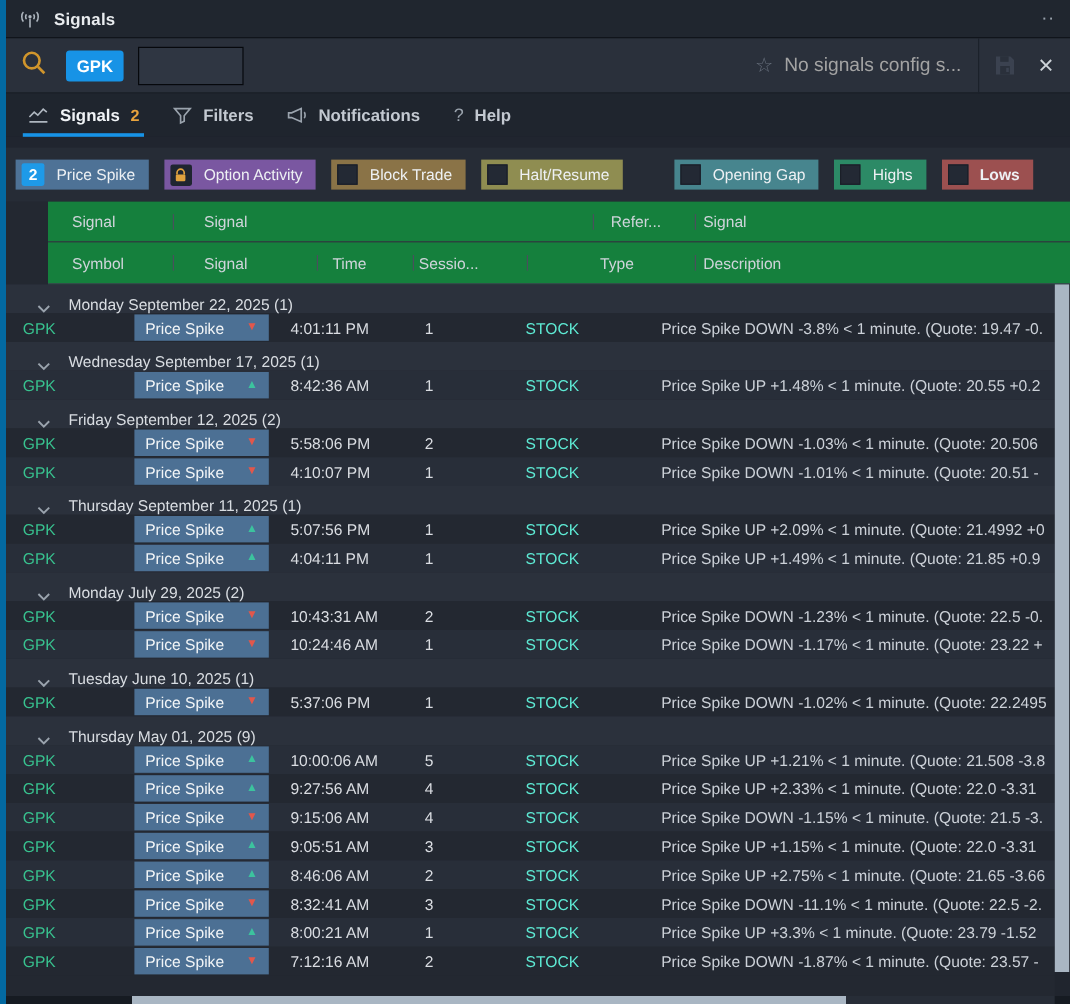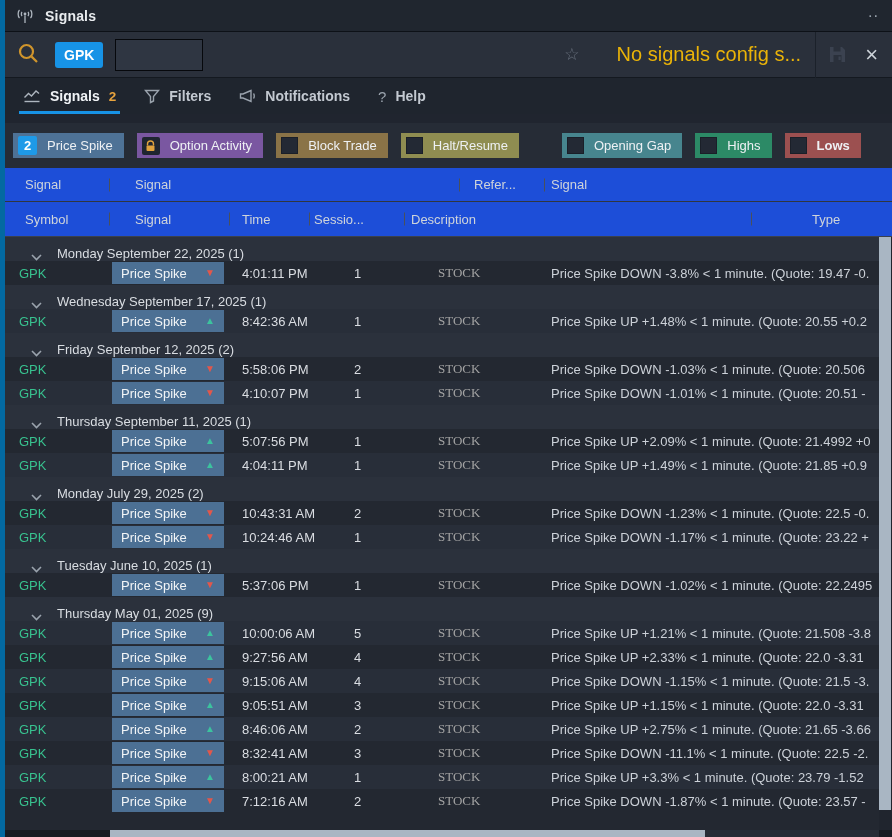--- a/index.html
+++ b/index.html
@@ -25,21 +25,21 @@
     margin-left:16px; background:#1793e6; color:#fff; font-weight:bold;
     font-size:14px; padding:6px 9px; border-radius:3px; line-height:1;
   }
   .search-input {
     margin-left:12px; width:88px; height:32px; background:#2f3642;
     border:1px solid #06080c; outline:none; color:#dfe3e8; font-size:13px; padding:0 6px;
     font-family:"Liberation Sans", sans-serif;
   }
   .search-right { margin-left:auto; display:flex; align-items:center; }
   .star-icon { color:#68707d; font-size:17px; margin-right:9px; }
-  .config-label { color:#eab308; font-size:20px;margin-left:28px; }
+  .config-label { color:#a3a3a3; font-size:16px; }
   .search-divider { width:1px; height:46px; background:#1b212a; margin-left:14px; }
   .save-btn { margin-left:12px; display:flex; align-items:center; }
   .close-btn { margin-left:14px; color:#ccd2d8; font-size:22px; line-height:1; font-weight:normal; padding:0 4px; cursor:default; }
   
   .tabbar {
     height:36px; background:#1f252e; display:flex; align-items:stretch; padding-left:4px;
   }
   .tab { position:relative; display:flex; align-items:center; gap:9px; padding:0 14px; font-size:14px; color:#c3c9d1; }
   .tab .tab-label { font-weight:bold; }
   .tab.active { color:#f0f3f6; }
@@ -50,21 +50,21 @@
   
   .filterbar { height:54px; background:#262c36; border-top:9px solid #20252f; display:flex; align-items:center; padding:0 8px; }
   .chip-row { display:flex; align-items:center; gap:13px; }
   .chip { display:flex; align-items:center; height:25px; padding:0 11px 0 5px; gap:10px; color:#eef1f4; font-size:13px; white-space:nowrap; }
   .chip-lead { flex:0 0 auto; display:flex; align-items:center; justify-content:center; }
   .chip-badge { width:19px; height:19px; background:#1e9ae8; color:#fff; font-weight:bold; font-size:13px; border-radius:2px; }
   .chip-lock { width:18px; height:18px; background:#1f2530; border-radius:2px; }
   .chip-checkbox { width:17px; height:17px; background:#232934; border:1px solid #1a1f28; }
   .chip-label { line-height:1; }
   
-  .thead { background:#1d4ed8; }
+  .thead { background:#15803d;margin-left:35px; }
   .hrow { display:flex; align-items:center; color:#cfd4da; font-size:13px; }
   .hrow.grp { height:34px; border-bottom:1px solid #30363f; }
   .hrow.sub { height:35px; border-bottom:1px solid #3a414d; }
   .hcell { position:relative; height:100%; display:flex; align-items:center; white-space:nowrap; overflow:hidden; }
   .hcell:not(:last-child)::after { content:""; position:absolute; right:0; top:50%; transform:translateY(-50%); width:1px; height:13px; background:#49505c; }
   .hc-sym{width:105px; padding-left:20px;}
   .hc-siggrp{width:350px; padding-left:25px;}
   .hc-ref{width:85px; padding-left:14px;}
   .hc-sig{width:120px; padding-left:25px;}
   .hc-time{width:80px; padding-left:12px;}
@@ -83,21 +83,21 @@
   .c-sym { width:105px; padding-left:14px; }
   .sym { color:#38c28f; font-weight:normal; }
   .c-sig { width:120px; padding:0 2px; }
   .sigchip { width:112px; height:22px; background:#4c7094; display:flex; align-items:center; padding:0 9px; color:#f2f5f7; }
   .sigtext { flex:1; }
   .sigarrow { font-size:10px; line-height:1; }
   .sigarrow.down { color:#e2574b; }
   .sigarrow.up { color:#3cc39e; }
   .c-time { width:80px; padding-left:12px; color:#dadde2; }
   .c-sess { width:95px; justify-content:center; color:#dadde2; }
-  .c-type { width:140px; padding-left:33px; color:#a3a3a3;font-family:Liberation Serif, serif; }
+  .c-type { width:140px; padding-left:33px; color:#5eead4; }
   .c-desc { flex:1; padding-left:6px; color:#ccd1d8; overflow:hidden; }
   
   .vscroll-track { position:absolute; right:0; top:237px; width:13px; height:600px; background:#20252e; }
   .vscroll-thumb { position:absolute; right:1px; top:0; width:12px; height:573px; background:#a9b6c3; }
   .hscroll { position:absolute; left:0; bottom:0; height:7px; width:100%; display:flex; }
   .hs-corner-l { width:105px; background:#161b22; }
   .hs-thumb { width:595px; background:#a9b6c3; }
   .hs-track { flex:1; background:#272d37; }
   .hs-corner-r { width:13px; background:#161b22; }
 </style>
@@ -229,22 +229,22 @@
       <div class="hcell hc-sym">Signal</div>
       <div class="hcell hc-siggrp">Signal</div>
       <div class="hcell hc-ref">Refer...</div>
       <div class="hcell hc-desc">Signal</div>
     </div>
     <div class="hrow sub">
       <div class="hcell hc-sym">Symbol</div>
       <div class="hcell hc-sig">Signal</div>
       <div class="hcell hc-time">Time</div>
       <div class="hcell hc-sess">Sessio...</div>
+      <div class="hcell hc-type">Type</div>
       <div class="hcell hc-desc">Description</div>
-      <div class="hcell hc-type">Type</div>
     </div>
   </div>
 
   <div class="tbody">
   <div class="row group-row">
     <span class="chev">
       <svg width="11" height="7" viewBox="0 0 11 7" stroke="#9aa3ad" stroke-width="1.6" fill="none">
             <polyline points="1,1 5.5,5.5 10,1"></polyline>
           </svg>
     </span>

